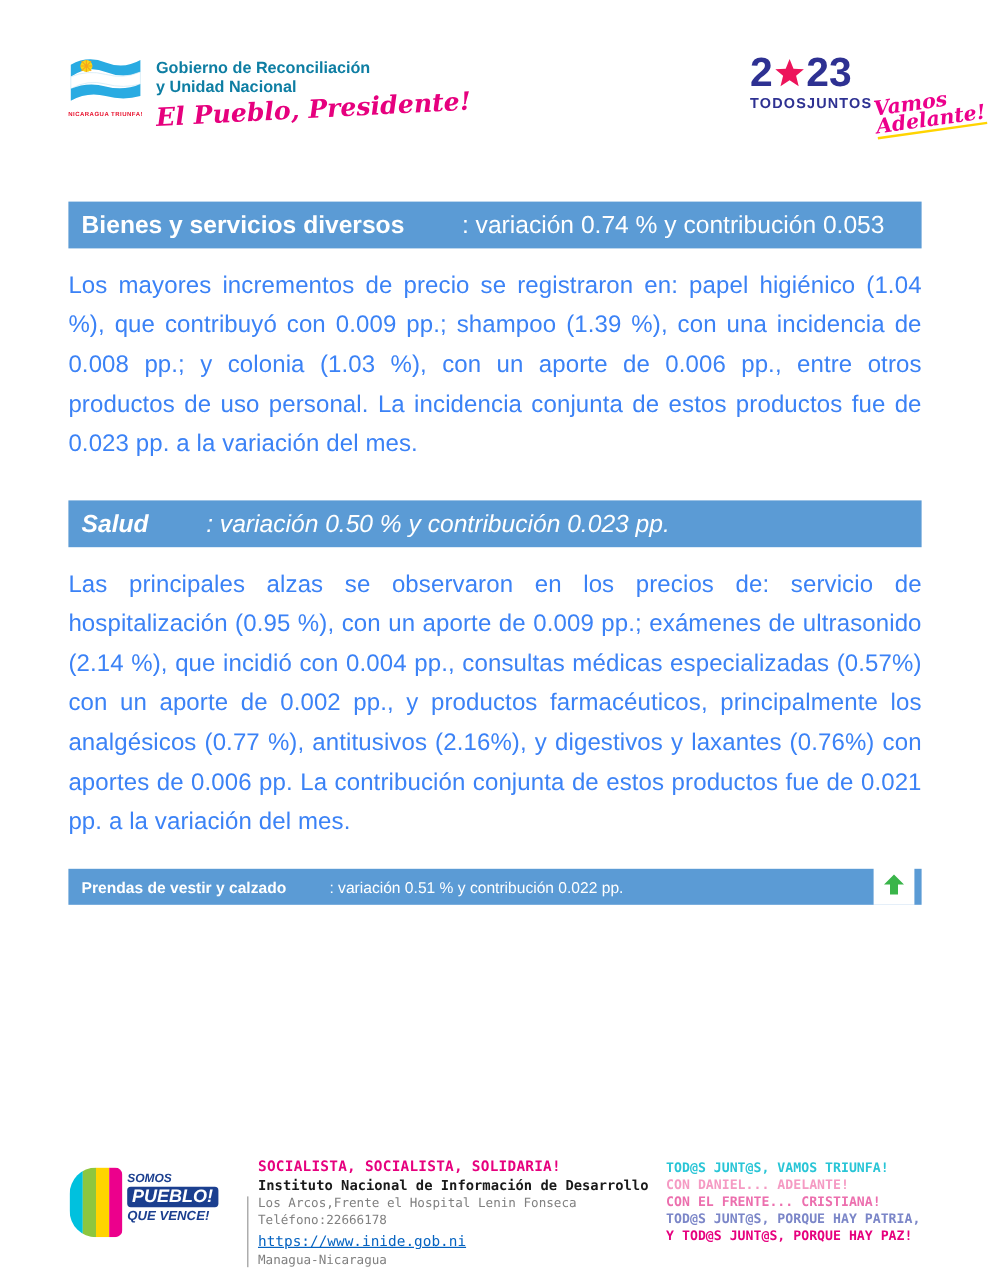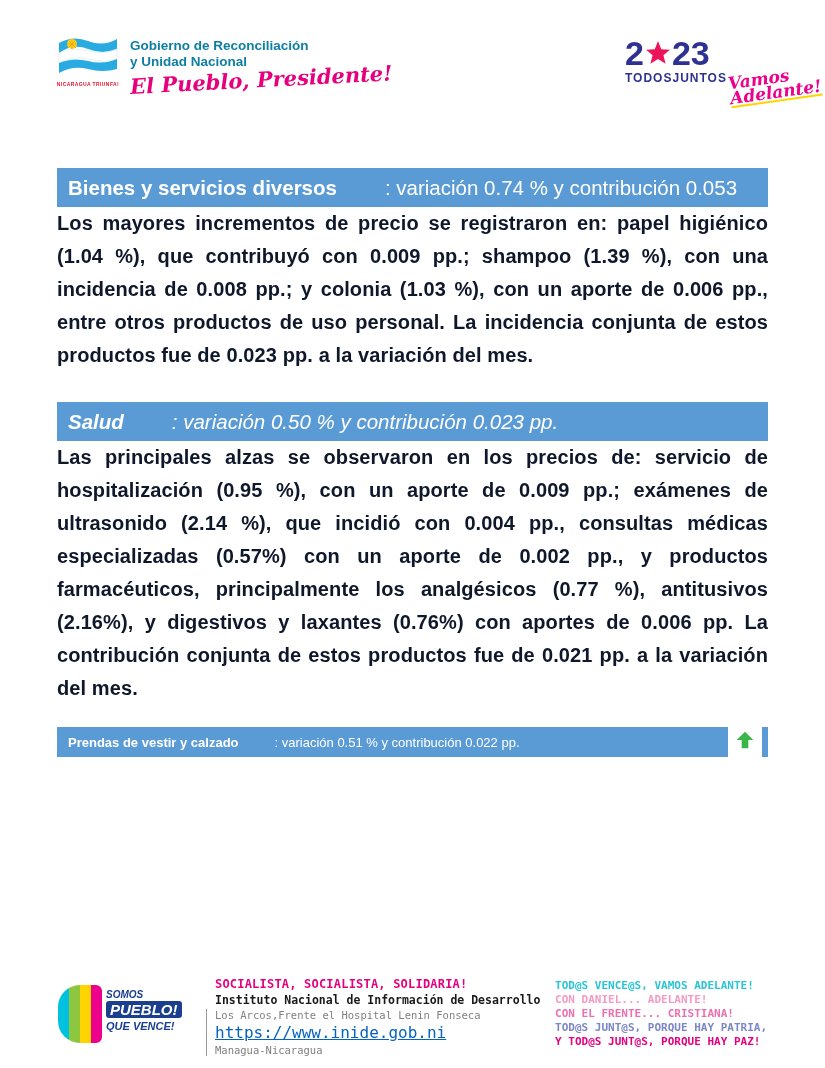--- a/index.html
+++ b/index.html
@@ -4,21 +4,21 @@
 <style>
   * { margin:0; padding:0; box-sizing:border-box; }
   html,body { background:#ffffff; }
   .page {
     width:825px; height:1068px; margin:0 auto; position:relative;
     background:#ffffff; overflow:hidden;
     font-family:"Liberation Sans", sans-serif;
   }
 
   
-  .top { display:flex; justify-content:space-between; padding:34px 60px 0 56px; height:110px; }
+  .top { display:flex; justify-content:space-between; padding:34px 60px 0 56px; height:110px;align-items:flex-end; }
   .gov-logo { display:flex; gap:10px; }
   .flag-wrap { width:64px; text-align:center; }
   .flag-caption { font-size:5px; color:#e8112d; font-weight:bold; letter-spacing:.4px; margin-top:1px; }
   .gov-lines { padding-top:4px; }
   .gov-line { color:var(--teal); font-weight:bold; font-size:13.5px; line-height:16px; }
   .gov-script {
     color:var(--magenta); font-size:21px; font-weight:bold; font-style:italic;
     font-family:"DejaVu Serif", serif; transform:rotate(-3deg); transform-origin:left; margin-top:4px;
   }
   .year-logo { width:140px; padding-top:2px; }
@@ -36,22 +36,22 @@
   .content { padding:0 57px; }
   .bar { background:var(--accent); color:#fff; display:flex; align-items:center; padding:0 11px; position:relative; }
   .bar-1 { margin-top:58px; }
   .bar-2 { margin-top:30px;font-style:italic; }
   .bar-3 { margin-top:22px; }
   .bar.big { height:39px; font-size:20.5px;gap:48px; }
   .bar.small { height:30px; font-size:13px;gap:36px; }
   .bar-title { font-weight:bold; white-space:pre; }
   .bar-rest { white-space:pre; }
   .body-text {
-    font-size:20px; line-height:33px; font-weight:bold;
-    color:#0f172a; text-align:justify; letter-spacing:.1px;
+    margin-top:15px; font-size:20px; line-height:33px; font-weight:normal;
+    color:#3b82f6; text-align:justify; letter-spacing:.1px;
   }
   .arrow-box {
     position:absolute; right:6px; top:-4px; width:34px; height:34px;
     background:#ffffff; display:flex; align-items:center; justify-content:center; cursor:pointer;
   }
   .arrow-box svg { width:20px; height:20px; color:var(--arrow-green); }
 
   
   .footer { position:absolute; left:0; bottom:12px; width:100%; padding:0 58px; display:flex; align-items:flex-start; }
   .pv-logo { width:128px; height:62px; position:relative; flex:none; margin-top:6px; }
@@ -63,21 +63,21 @@
   .pv-s4 { background:var(--stripe-pink); }
   .pv-text { position:absolute; left:48px; top:6px; font-style:italic; font-weight:bold; color:var(--stripe-blue); line-height:1.15; }
   .pv-somos { display:block; font-size:10px; }
   .pv-pueblo { display:inline-block; font-size:15px; color:#fff; background:var(--stripe-blue); padding:0 4px; border-radius:3px; }
   .pv-vence { display:block; font-size:11px; margin-top:1px; }
 
   .f-center { margin-left:20px; font-family:"DejaVu Sans Mono", monospace; position:relative; padding-left:9px; }
   .f-slogan { color:var(--magenta); font-weight:bold; font-size:12px; letter-spacing:.2px; }
   .f-inst { color:#1a1a1a; font-weight:bold; font-size:11.5px; margin-top:2px; }
   .f-line { color:#808080; font-size:10.5px; margin-top:2px; }
-  .f-url { color:#0563c1; text-decoration:underline; font-size:16px; display:inline-block; margin-top:2px; }
+  .f-url { color:#0563c1; text-decoration:underline; font-size:12px; display:inline-block; margin-top:2px; }
   .f-divider { position:absolute; left:0; top:32px; bottom:0; width:1px; background:#9a9a9a; }
 
   .f-right { margin-left:auto; font-family:"DejaVu Sans Mono", monospace; font-size:11px; font-weight:bold; padding-top:2px; }
   .f-right .slogan-line { line-height:14px; }
 </style>
 </head>
 <body>
 
 <div class="page">
 
@@ -167,26 +167,27 @@
         <span class="pv-pueblo">PUEBLO!</span>
         <span class="pv-vence">QUE VENCE!</span>
       </div>
     </div>
 
     <div class="f-center">
       <div class="f-divider"></div>
       <div class="f-slogan">SOCIALISTA, SOCIALISTA, SOLIDARIA!</div>
       <div class="f-inst">Instituto Nacional de Información de Desarrollo</div>
       <div class="f-line">Los Arcos,Frente el Hospital Lenin Fonseca</div>
+      <div class="f-line">Teléfono:22666178</div>
       <a class="f-url" href="#">https://www.inide.gob.ni</a>
       <div class="f-line">Managua-Nicaragua</div>
     </div>
 
     <div class="f-right">
-      <div class="slogan-line" style="color:#29C5D6">TOD@S VENCE@S, VAMOS ADELANTE!</div>
+      <div class="slogan-line" style="color:#29C5D6">TOD@S JUNT@S, VAMOS TRIUNFA!</div>
       <div class="slogan-line" style="color:#F59AC3">CON DANIEL... ADELANTE!</div>
       <div class="slogan-line" style="color:#EC6FAE">CON EL FRENTE... CRISTIANA!</div>
       <div class="slogan-line" style="color:#7B86C8">TOD@S JUNT@S, PORQUE HAY PATRIA,</div>
       <div class="slogan-line" style="color:#E6007E">Y TOD@S JUNT@S, PORQUE HAY PAZ!</div>
     </div>
 
   </footer>
 </div>
 
 </body></html>

